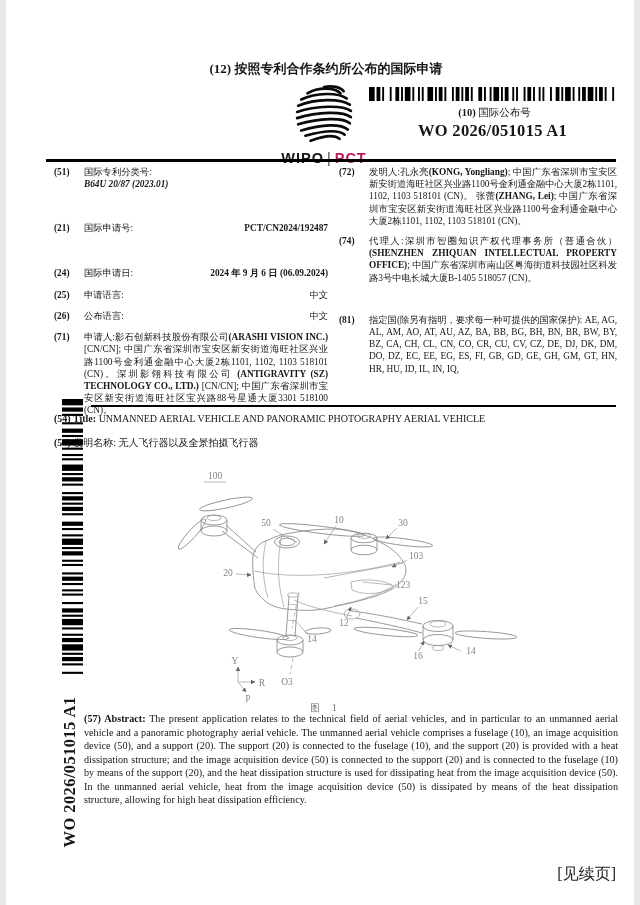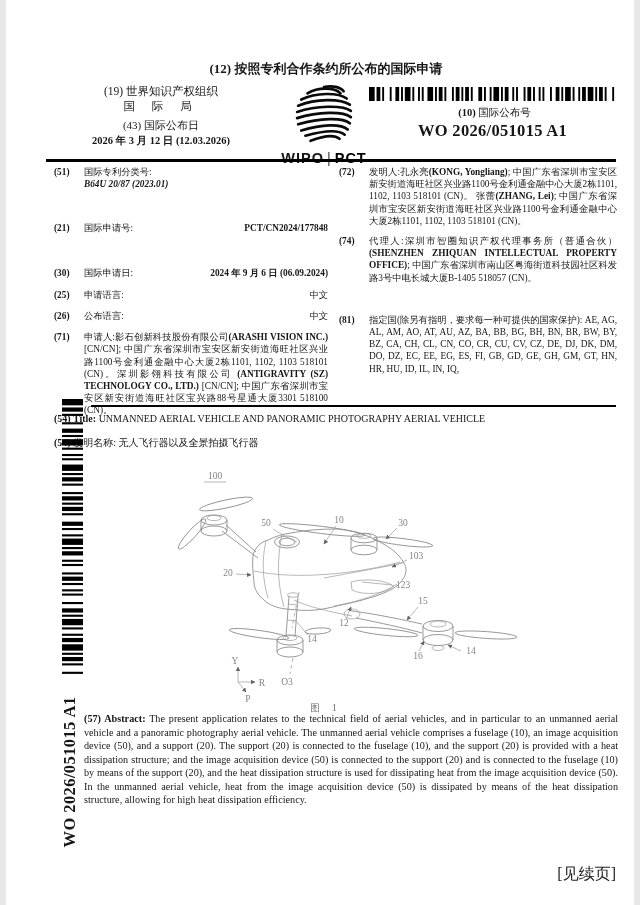--- a/index.html
+++ b/index.html
@@ -12,21 +12,21 @@
   
   .doc12{left:0;top:60px;width:640px;font-size:13px;font-weight:bold;text-align:center;}
   .orgblk{left:78px;top:84px;width:154px;text-align:center;line-height:15px;}
   .org1{font-size:11.5px;}
   .org2{font-size:11.5px;letter-spacing:7px;}
   .pubdl{font-size:11px;margin-top:4px;}
   .pubdv{font-size:10.5px;font-weight:bold;}
   .logoblk{left:268px;top:84px;width:100px;text-align:center;}
   .logotype{font-family:"Liberation Sans",sans-serif;font-size:14.5px;font-weight:bold;letter-spacing:1px;margin-top:2px;}
   .logotype .sep{font-weight:normal;color:#444;padding:0 3px;}
-  .logotype .pct{font-weight:bold;color:#000000;}
+  .logotype .pct{font-weight:bold;color:#be185d;}
   .bc-top{left:363px;top:87px;width:247px;height:14px;}
   .pubno-lbl{left:365px;top:106px;width:247px;font-size:10.5px;text-align:center;}
   .pubno-val{left:363px;top:121px;width:247px;font-size:16.5px;font-weight:bold;text-align:center;letter-spacing:.3px;}
   
   .col{font-size:9.3px;line-height:12.2px;text-align:justify;}
   .leftcol{left:48px;top:166px;width:274px;}
   .rightcol{left:333px;top:166px;width:278px;}
   .field{position:relative;padding-left:30px;}
   .fnum{position:absolute;left:0;top:0;font-weight:bold;}
   .mb8{margin-bottom:8px;} .mb10{margin-bottom:10px;margin-top:32px;} .mb9{margin-bottom:9px;} .mb14{margin-bottom:30px;}
@@ -48,26 +48,20 @@
   .fig-line{stroke:#8f8f8f;stroke-width:.9;fill:none;}
   .fig-thin{stroke:#9a9a9a;stroke-width:.7;fill:none;}
 </style>
 </head>
 <body>
 
 <div class="page">
 
   <div class="abs doc12">(12) 按照专利合作条约所公布的国际申请</div>
 
-  <div class="abs orgblk">
-    <div class="org1">(19) 世界知识产权组织</div>
-    <div class="org2">国 际 局</div>
-    <div class="pubdl">(43) 国际公布日</div>
-    <div class="pubdv">2026 年 3 月 12 日 (12.03.2026)</div>
-  </div>
 
   <div class="abs logoblk">
     <svg width="62" height="60" viewBox="0 0 60 58">
       <g stroke="#0a0a0a" stroke-width="2.6" fill="none" stroke-linecap="round">
         <path d="M30,3 C38,1 46,3 49,7"></path>
         <path d="M14,9 C24,3 40,3 46,9"></path>
         <path d="M8,15 C22,8 44,8 52,14"></path>
         <path d="M5,21 C22,14 46,14 55,20"></path>
         <path d="M4,27 C22,21 48,20 56,26"></path>
         <path d="M4,33 C24,27 48,26 56,32"></path>
@@ -140,25 +134,25 @@
   <div class="abs col leftcol">
     <div class="field mb8">
       <span class="fnum">(51)</span>
       <span>国际专利分类号:</span><br>
       <span class="b i">B64U 20/87 (2023.01)</span>
     </div>
     <div class="field mb10">
       <span class="fnum">(21)</span>
       <span class="kv">
           <span>国际申请号:</span>
-          <span class="b">PCT/CN2024/177848</span>
+          <span class="b">PCT/CN2024/192487</span>
         </span>
     </div>
     <div class="field mb10">
-      <span class="fnum">(30)</span>
+      <span class="fnum">(24)</span>
       <span class="kv">
           <span>国际申请日:</span>
           <span class="b">2024 年 9 月 6 日 (06.09.2024)</span>
         </span>
     </div>
     <div class="field mb9">
       <span class="fnum">(25)</span>
       <span class="kv">
           <span>申请语言:</span>
           <span>中文</span>

